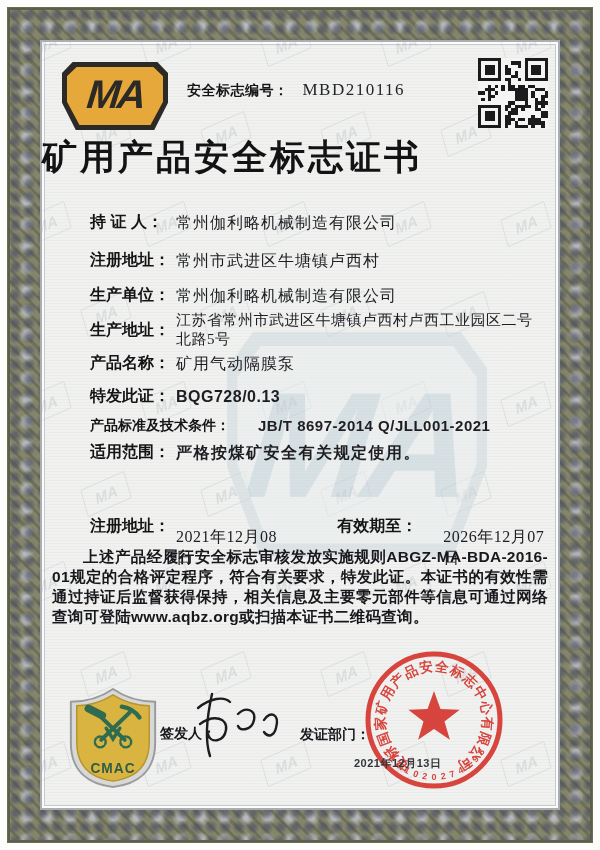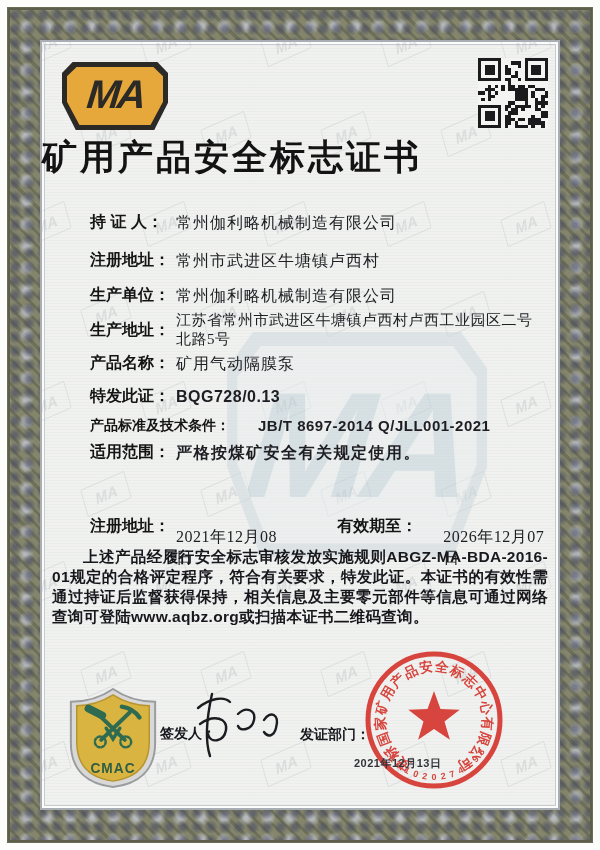--- a/index.html
+++ b/index.html
@@ -143,20 +143,23 @@
   </div>
 
   <div class="content">
 
     <div class="ma-badge">
       <div class="ma-badge-in">
         <span class="ma-badge-txt">MA</span>
       </div>
     </div>
 
+    <div class="cert-no">
+      <span class="cert-no-label">安全标志编号：</span><span class="cert-no-value">MBD210116</span>
+    </div>
 
     <svg class="qr" id="qr" viewBox="0 0 21 21" shape-rendering="crispEdges">
         <rect x="0" y="0" width="21" height="21" fill="#f4f4f2"></rect>
         <rect x="10" y="1" width="1" height="1" fill="#1b1b1d"></rect>
         <rect x="11" y="1" width="1" height="1" fill="#1b1b1d"></rect>
         <rect x="12" y="1" width="1" height="1" fill="#1b1b1d"></rect>
         <rect x="8" y="2" width="1" height="1" fill="#1b1b1d"></rect>
         <rect x="12" y="2" width="1" height="1" fill="#1b1b1d"></rect>
         <rect x="8" y="3" width="1" height="1" fill="#1b1b1d"></rect>
         <rect x="9" y="3" width="1" height="1" fill="#1b1b1d"></rect>

